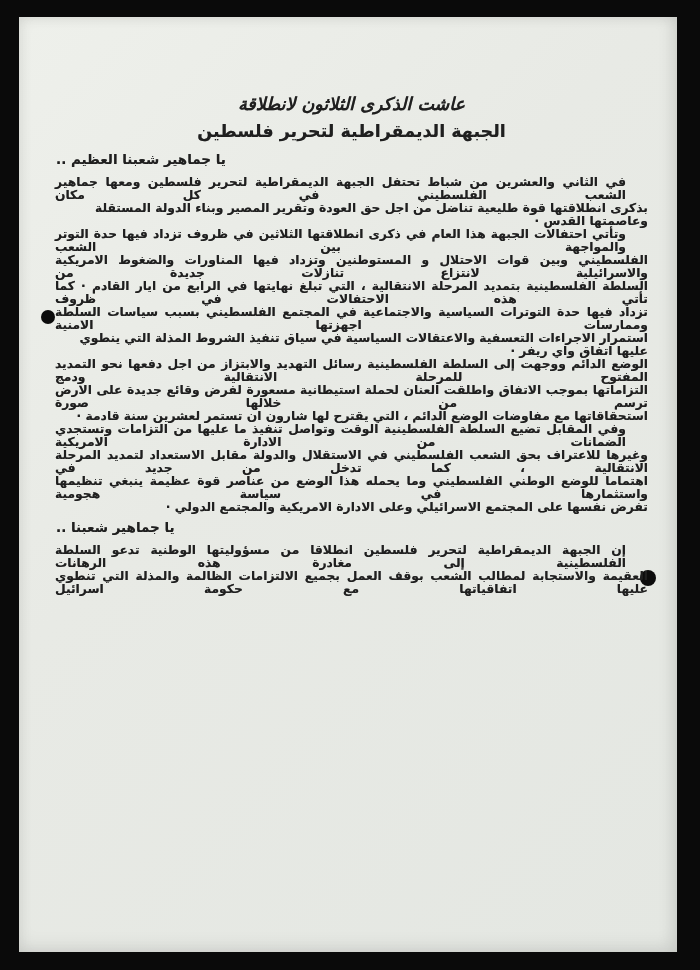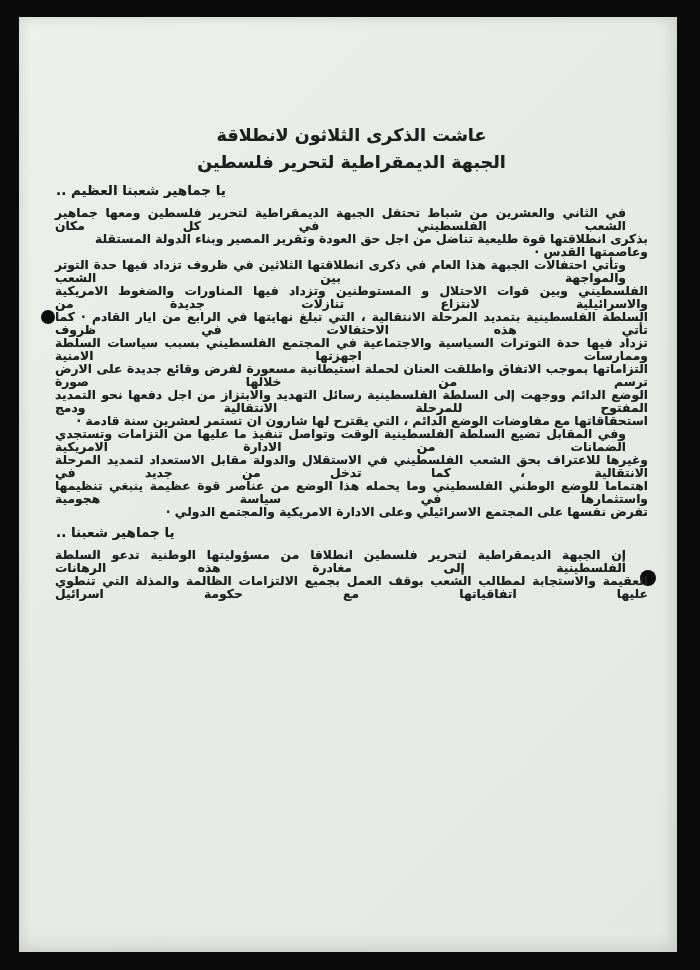--- a/index.html
+++ b/index.html
@@ -31,21 +31,21 @@
     color:#1f1f1f;
     text-shadow:0 0 0.5px rgba(40,40,40,0.55);
   }
   .title{
     text-align:center;
     font-weight:bold;
     font-size:17.5px;
     line-height:27px;
     letter-spacing:0.2px;
   }
-  .t1{margin-top:105px;}
+  .t1{margin-top:74px;font-style:italic;}
   .t2{}
   #doc-body{margin-top:4px;}
   .sal{
     font-weight:bold;
     font-size:13.5px;
     line-height:21px;
     margin:3px 1px 6px;
     text-align:left;
   }
   .para{margin:0;}
@@ -76,24 +76,25 @@
         <div class="sal">يا جماهير شعبنا العظيم ..</div>
         <div class="para">
           <div class="line full indent">في الثاني والعشرين من شباط تحتفل الجبهة الديمقراطية لتحرير فلسطين ومعها جماهير الشعب الفلسطيني في كل مكان</div>
           <div class="line center">بذكرى انطلاقتها قوة طليعية تناضل من اجل حق العودة وتقرير المصير وبناء الدولة المستقلة وعاصمتها القدس ·</div>
         </div>
         <div class="para">
           <div class="line full indent">وتأتي احتفالات الجبهة هذا العام في ذكرى انطلاقتها الثلاثين في ظروف تزداد فيها حدة التوتر والمواجهة بين الشعب</div>
           <div class="line full">الفلسطيني وبين قوات الاحتلال و المستوطنين وتزداد فيها المناورات والضغوط الامريكية والاسرائيلية لانتزاع تنازلات  جديدة من</div>
           <div class="line full">السلطة الفلسطينية بتمديد المرحلة الانتقالية ، التي تبلغ نهايتها في الرابع من ايار القادم · كما تأتي هذه الاحتفالات في ظروف</div>
           <div class="line full">تزداد فيها  حدة التوترات السياسية والاجتماعية في المجتمع الفلسطيني بسبب سياسات السلطة وممارسات اجهزتها الامنية</div>
+          <div class="line center">استمرار الاجراءات التعسفية والاعتقالات السياسية في سياق تنفيذ الشروط المذلة التي ينطوي عليها اتفاق واي ريفر ·</div>
         </div>
         <div class="para">
+          <div class="line full">الوضع الدائم ووجهت إلى السلطة الفلسطينية رسائل التهديد والابتزاز من اجل دفعها نحو التمديد المفتوح للمرحلة الانتقالية ودمج</div>
           <div class="line full">التزاماتها بموجب الاتفاق واطلقت العنان لحملة  استيطانية مسعورة لفرض وقائع جديدة على الارض ترسم من خلالها صورة</div>
-          <div class="line full">الوضع الدائم ووجهت إلى السلطة الفلسطينية رسائل التهديد والابتزاز من اجل دفعها نحو التمديد المفتوح للمرحلة الانتقالية ودمج</div>
           <div class="line center">استحقاقاتها مع مفاوضات الوضع الدائم ، التي يقترح لها شارون ان تستمر لعشرين سنة قادمة ·</div>
         </div>
         <div class="para">
           <div class="line full indent">وفي المقابل تضيع السلطة الفلسطينية الوقت وتواصل تنفيذ ما عليها من التزامات وتستجدي الضمانات من الادارة الامريكية</div>
           <div class="line full">وغيرها للاعتراف بحق الشعب الفلسطيني في الاستقلال والدولة مقابل الاستعداد لتمديد المرحلة الانتقالية ، كما تدخل من جديد في</div>
           <div class="line full">اهتماما للوضع الوطني الفلسطيني وما يحمله هذا الوضع من عناصر قوة عظيمة ينبغي تنظيمها واستثمارها  في سياسة هجومية</div>
           <div class="line center">تفرض نفسها على المجتمع الاسرائيلي وعلى الادارة الامريكية والمجتمع الدولي ·</div>
         </div>
         <div class="sal">يا جماهير شعبنا ..</div>
         <div class="para">

